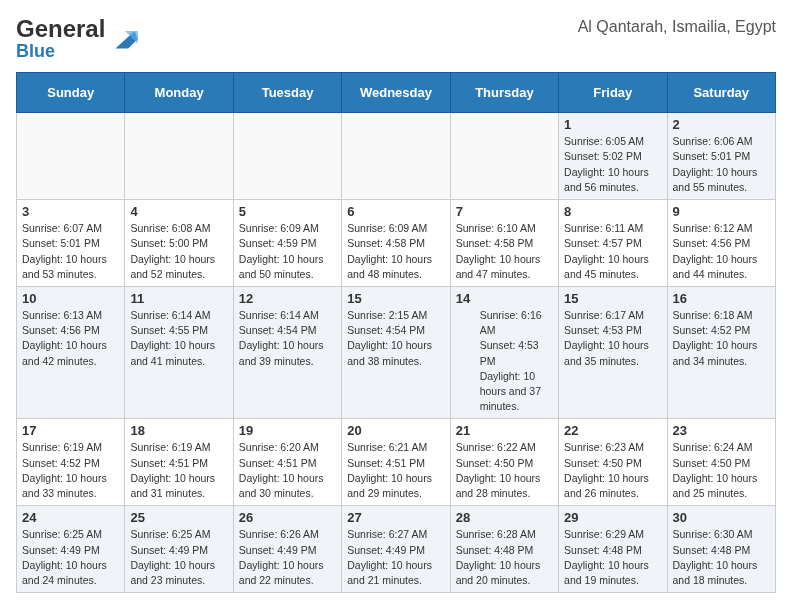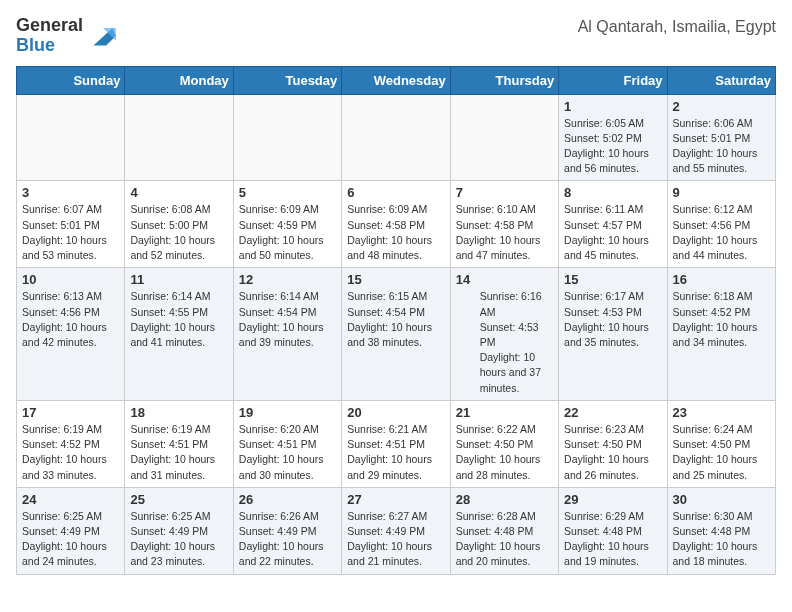--- a/index.html
+++ b/index.html
@@ -19,21 +19,21 @@
     .logo {
       display: flex;
       align-items: center;
     }
     .logo-text {
       display: flex;
       flex-direction: column;
       line-height: 1.1;
     }
     .logo-general {
-      font-size: 18px;
+      font-size: 24px;
       font-weight: bold;
       color: #333;
     }
     .logo-blue {
       font-size: 18px;
       font-weight: bold;
       color: #2a7ab8;
     }
     .logo-icon {
       width: 32px;
@@ -54,24 +54,24 @@
       margin-top: 2px;
     }
     .calendar {
       width: 100%;
       border-collapse: collapse;
       border: 1px solid #ccc;
     }
     .calendar th {
       background: #2a7ab8;
       color: #fff;
-      padding: 6px 4px;
+      padding: 12px 4px;
       font-size: 13px;
       font-weight: bold;
-      text-align: right;
+      text-align: center;
       border: 1px solid #1a5a98;
     }
     .calendar td {
       border: 1px solid #ccc;
       vertical-align: top;
       padding: 4px 5px;
       width: calc(100% / 7);
       min-height: 80px;
       background: #fff;
     }
@@ -203,21 +203,21 @@
 Daylight: 10 hours and 41 minutes.</div>
         </td>
         <td>
           <span class="day-number">12</span>
           <div class="day-info" style="white-space: pre-line;">Sunrise: 6:14 AM
 Sunset: 4:54 PM
 Daylight: 10 hours and 39 minutes.</div>
         </td>
         <td>
           <span class="day-number">15</span>
-          <div class="day-info" style="white-space: pre-line;">Sunrise: 6:15 AM
+          <div class="day-info" style="white-space: pre-line;">Sunrise: 2:15 AM
 Sunset: 4:54 PM
 Daylight: 10 hours and 38 minutes.</div>
         </td>
         <td>
           <span class="day-number">14</span>
           <div class="day-info" style="white-space: pre-line; margin-left: 24px;">Sunrise: 6:16 AM
 Sunset: 4:53 PM
 Daylight: 10 hours and 37 minutes.</div>
         </td>
         <td>

